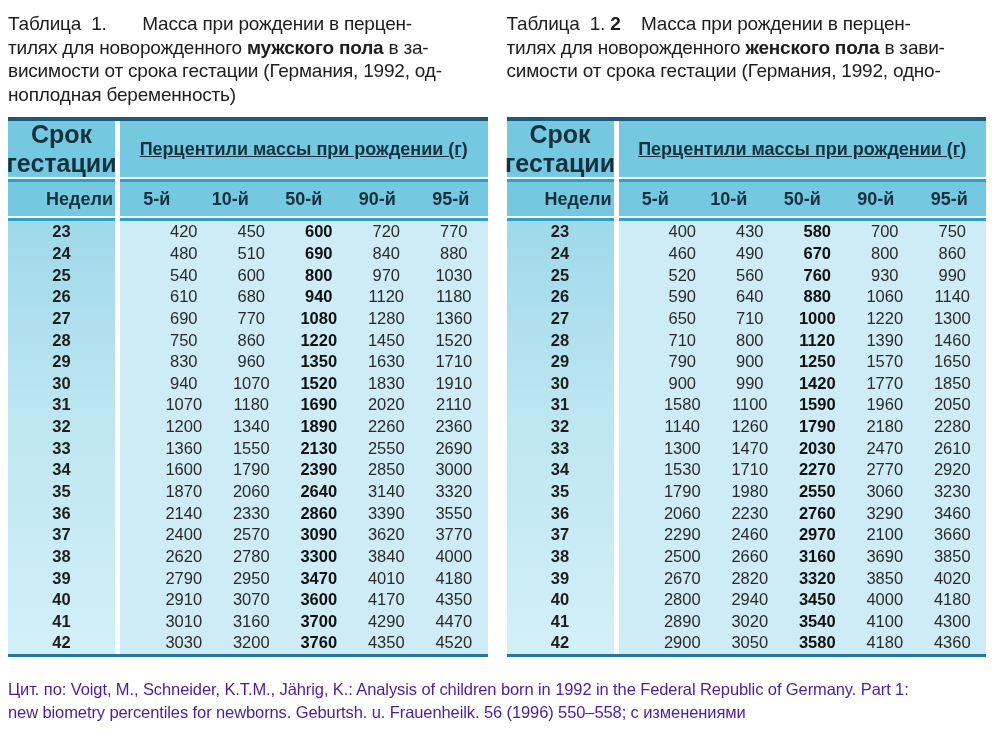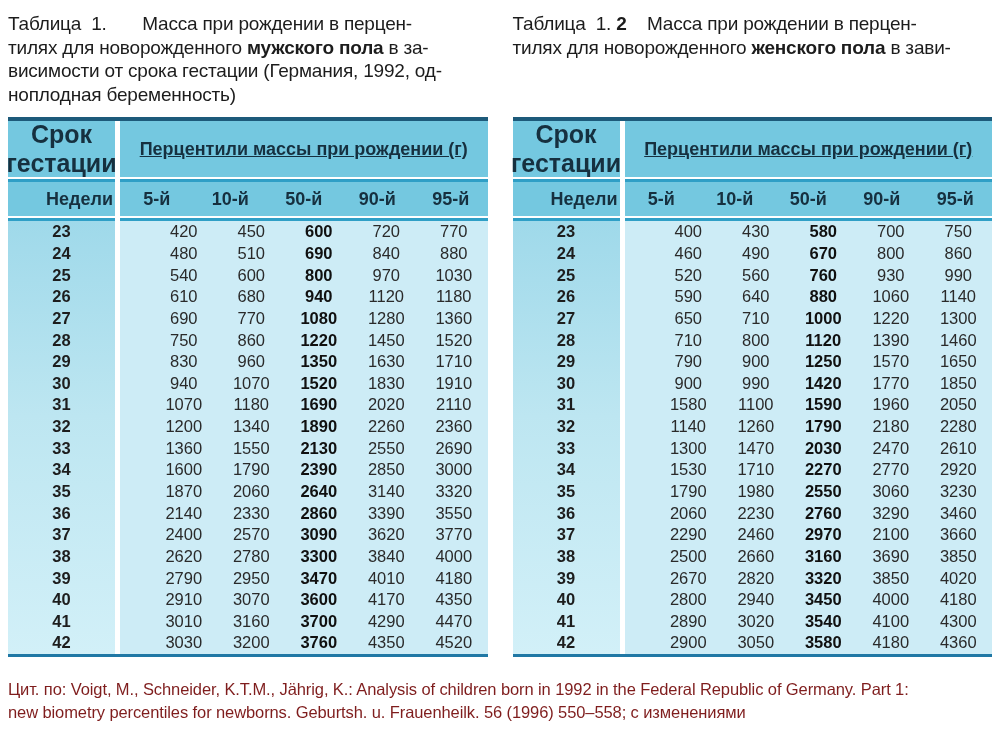--- a/index.html
+++ b/index.html
@@ -11,21 +11,21 @@
     --header-text:#16303f;
     --body-text:#1b1b1b;
   }
   *{box-sizing:border-box;}
   html,body{margin:0;padding:0;}
   body{
     width:1000px;height:755px;background:#ffffff;
     font-family:"Liberation Sans", sans-serif;color:var(--body-text);
   }
   .page{position:relative;width:1000px;height:755px;background:#ffffff;overflow:hidden;}
-  .columns{display:flex;gap:25px;padding:12px 8px 0 8px;}
+  .columns{display:flex;gap:19px;padding:12px 8px 0 8px;}
   .colwrap{width:479.5px;flex:0 0 479.5px;}
   .title{
     font-size:19px;line-height:1.24;margin:0 0 9px 0;min-height:96px;
     color:#1c1c1c;letter-spacing:-0.2px;
   }
   .title b{font-weight:bold;}
   
   .ptable{width:100%;}
   .topline{height:4px;background:var(--line-top);}
   .bottomline{height:3px;background:var(--line-bottom);}
@@ -53,21 +53,21 @@
     flex:1;display:flex;flex-direction:column;
     background:linear-gradient(180deg,#9fd9ea 0%,#bde6f1 45%,#d2f0f8 100%);
   }
   .wcell{height:21.65px;flex:0 0 21.65px;display:flex;align-items:center;justify-content:center;
     font-weight:bold;font-size:16.5px;color:#1d1d1d;}
   .datarows{flex:1;background:var(--data-bg);display:flex;flex-direction:column;}
   .drow{height:21.65px;flex:0 0 21.65px;display:flex;padding-left:30px;}
   .dcell{flex:1;display:flex;align-items:center;justify-content:center;
     font-size:16.5px;color:#2a2a2a;}
   .dcell.bold{font-weight:bold;color:#101010;}
-  .footer{padding:21px 2px 0 8px;font-size:16.5px;line-height:1.4;color:#7f1d1d;letter-spacing:-0.1px;}
+  .footer{padding:21px 2px 0 8px;font-size:16.5px;line-height:1.4;color:#4c1d95;letter-spacing:-0.1px;}
 </style>
 </head>
 <body>
 
 <div class="page">
   <div class="columns">
 
     <div class="colwrap">
       <p class="title"><span>Таблица&nbsp;&nbsp;1.&nbsp;&nbsp;&nbsp;&nbsp;&nbsp;&nbsp;&nbsp;Масса при рождении в перцен-</span><br><span>тилях для новорожденного </span><b>мужского пола</b><span> в за-</span><br><span>висимости от срока гестации (Германия, 1992, од-</span><br><span>ноплодная беременность)</span></p>
       <div class="ptable">
@@ -256,21 +256,21 @@
                   <div class="dcell">4520</div>
                 </div>
               </div>
           </div>
         </div>
         <div class="bottomline"></div>
       </div>
     </div>
 
     <div class="colwrap">
-      <p class="title"><span>Таблица&nbsp;&nbsp;1.&nbsp;</span><b>2</b><span>&nbsp;&nbsp;&nbsp;&nbsp;Масса при рождении в перцен-</span><br><span>тилях для новорожденного </span><b>женского пола</b><span> в зави-</span><br><br></p>
+      <p class="title"><span>Таблица&nbsp;&nbsp;1.&nbsp;</span><b>2</b><span>&nbsp;&nbsp;&nbsp;&nbsp;Масса при рождении в перцен-</span><br><span>тилях для новорожденного </span><b>женского пола</b><span> в зави-</span><br><span>симости от срока гестации (Германия, 1992, одно-</span><br></p>
       <div class="ptable">
         <div class="topline"></div>
         <div class="tstack">
           <div class="c1">
             <div class="h1">Срок
 гестации</div>
             <div class="sep"></div>
             <div class="h2">Недели</div>
             <div class="sep"></div>
             <div class="weeks">

